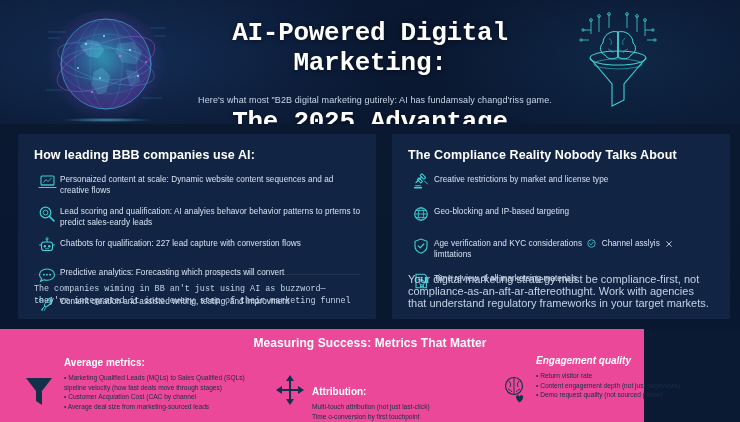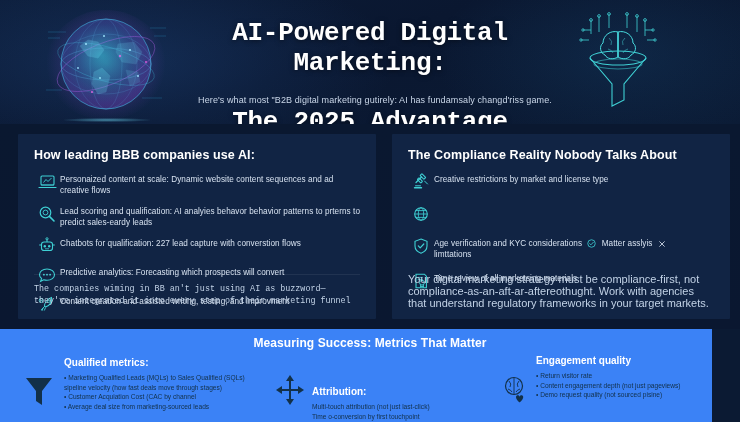--- a/index.html
+++ b/index.html
@@ -101,40 +101,40 @@
   }
   .note-r{
     position:absolute; left:16px; right:16px; bottom:10px;
     font-size:11px; line-height:12px; color:#c2d2e6;
   }
   .panel-l .note{ border-top:1px solid rgba(255,255,255,0.07); padding-top:8px;font-family:Liberation Mono, monospace; }
 
   
   .bottom{
     position:relative;
-    width:712px; height:93px;
-    background:#3b82f6;
+    width:644px; height:93px;
+    background:#ec4899;
     color:#123049;
   }
   .bottom-h{
     position:absolute; top:7px; left:0; width:740px;
     text-align:center;
     font-size:12px; font-weight:bold; color:#ffffff;
     letter-spacing:0.1px;
   }
   .col{ position:absolute; }
   .col-h{ font-size:10px; font-weight:bold; color:#ffffff; margin-bottom:5px; }
   .col-li{ font-size:6.6px; line-height:9.5px; color:#123049; white-space:nowrap; }
 
   .col-1{ left:64px;  top:28px; width:215px; }
   .col-2{ left:312px; top:28px; width:200px;margin-top:29px; }
   .col-3{ left:536px; top:26px; width:200px; }
 
   .col-1 .col-h, .col-2 .col-h{ color:#ffffff; }
-  .col-3 .col-h{ color:#ffffff; }
+  .col-3 .col-h{ color:#ffffff;font-style:italic; }
 
   .b-ico{ position:absolute; }
   .ico-funnel{ left:24px; top:46px; }
   .ico-arrows{ left:276px; top:46px; }
   .ico-brain{  left:500px; top:46px; }
 
   svg{ display:block; }
 </style>
 </head>
 <body>
@@ -311,38 +311,39 @@
     </div>
 
     <div class="row">
       <span class="row-ico">
         <svg width="18" height="18" viewBox="0 0 18 18">
             <circle cx="9" cy="9" r="6.3" fill="none" stroke="#3fd0d4" stroke-width="1.1"></circle>
             <ellipse cx="9" cy="9" rx="2.7" ry="6.3" fill="none" stroke="#3fd0d4" stroke-width="0.85"></ellipse>
             <path d="M2.7 9 L15.3 9 M3.7 5.6 L14.3 5.6 M3.7 12.4 L14.3 12.4" stroke="#3fd0d4" stroke-width="0.85"></path>
           </svg>
       </span>
+      <span class="row-tx">Geo-blocking and IP-based targeting</span>
     </div>
 
     <div class="row">
       <span class="row-ico">
         <svg width="18" height="18" viewBox="0 0 18 18">
             <path d="M9 2 L15 4.3 V9 C15 12.5 12.3 15 9 16.2 C5.7 15 3 12.5 3 9 V4.3 Z" fill="none" stroke="#3fd0d4" stroke-width="1.1"></path>
             <path d="M6.3 8.9 L8.2 10.8 L11.8 7" fill="none" stroke="#3fd0d4" stroke-width="1.2" stroke-linecap="round" stroke-linejoin="round"></path>
           </svg>
       </span>
       <span class="row-tx">
         <span>Age verification and KYC considerations</span>
         <span class="inline-mark">
           <svg width="9" height="9" viewBox="0 0 12 12">
               <circle cx="6" cy="6" r="5" fill="none" stroke="#3fd0d4" stroke-width="1.1"></circle>
               <path d="M3.6 6.2 L5.2 7.8 L8.4 4.4" fill="none" stroke="#3fd0d4" stroke-width="1.1" stroke-linecap="round"></path>
             </svg>
         </span>
-        <span>Matter asslyis</span>
+        <span>Channel asslyis</span>
         <span class="inline-mark">
           <svg width="8" height="8" viewBox="0 0 12 12">
               <path d="M2.5 2.5 L9.5 9.5 M9.5 2.5 L2.5 9.5" stroke="#e3ecf7" stroke-width="1.2" stroke-linecap="round"></path>
             </svg>
         </span>
         <br>
         <span>limttations</span>
       </span>
     </div>
 
@@ -386,21 +387,21 @@
 
   <span class="b-ico ico-brain">
     <svg width="30" height="32" viewBox="0 0 30 32">
         <circle cx="14" cy="11" r="8.5" fill="none" stroke="#123049" stroke-width="1.2"></circle>
         <path d="M14 3 L14 19 M9 6 Q12 9 10 12 M19 6 Q16 9 18 12 M8 14 Q11 15 12 17 M20 14 Q17 15 16 17" stroke="#123049" stroke-width="0.9" fill="none"></path>
         <path d="M16 22 C16 19.6 19.6 19.6 19.6 22 C19.6 19.6 23.2 19.6 23.2 22 C23.2 25 19.6 27.4 19.6 27.4 C19.6 27.4 16 25 16 22 Z" fill="#123049"></path>
       </svg>
   </span>
 
   <div class="col col-1">
-    <div class="col-h">Qualified metrics:</div>
+    <div class="col-h">Average metrics:</div>
     <div class="col-li">• Marketing Qualified Leads (MQLs) to Sales Qualified (SQLs)</div>
     <div class="col-li">   sipeline velocity (how fast deals move through stages)</div>
     <div class="col-li">• Customer Acquiation Cost (CAC by channel</div>
     <div class="col-li">• Average deal size from marketing-sourced leads</div>
   </div>
 
   <div class="col col-2">
     <div class="col-h">Attribution:</div>
     <div class="col-li">Multi-touch attribution (not just last-click)</div>
     <div class="col-li">Time o-conversion by first touchpoint</div>

